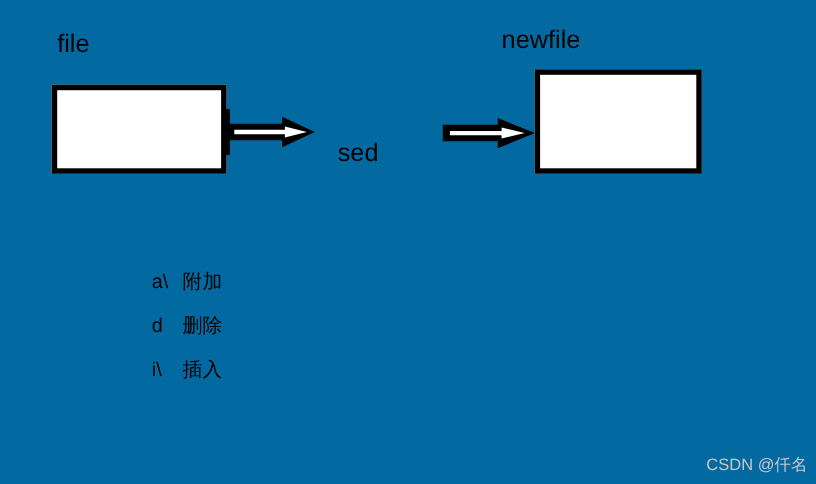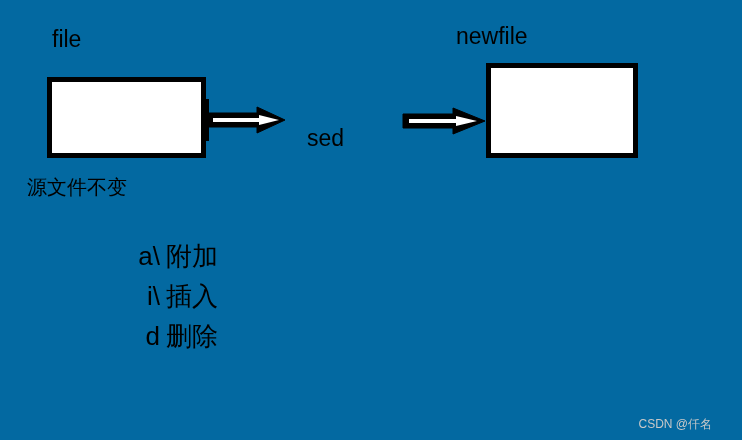--- a/index.html
+++ b/index.html
@@ -92,56 +92,54 @@
   
   #command-list {
     position: absolute;
     left: 138px;
     top: 236px;
     margin: 0;
     padding: 0;
     list-style: none;
   }
   #command-list li {
-    font-size: 26px;
+    font-size: 18px;
     line-height: 40px;
     color: #000000;
     white-space: nowrap;
-    text-align: right;
   }
   .cmd-key {
     display: inline-block;
     min-width: 22px;
   }
   .cmd-desc {
     margin-left: 6px;
   }
 
   
   #watermark {
     position: absolute;
-    right: 30px;
+    right: 8px;
     bottom: 10px;
-    font-size: 12px;
+    font-size: 15px;
     line-height: 1;
     color: #c8c8c8;
     white-space: nowrap;
     user-select: none;
   }
 </style>
 </head>
 <body>
 
 <div id="canvas">
 
   <div id="source-title" class="box-title">file</div>
 
   <div id="source-box" class="file-box"></div>
 
-  <div id="source-caption" class="box-caption">源文件不变</div>
 
   <svg id="arrow-source-to-sed" class="block-arrow" viewBox="0 0 84 42" preserveAspectRatio="none">
 
     <rect x="0" y="0" width="6" height="42" fill="#000000"></rect>
 
     <path d="M 4 14 L 54 14 L 54 8 L 82 21 L 54 34 L 54 28 L 4 28 Z" fill="#000000" stroke="#000000" stroke-width="1"></path>
     <path d="M 10 19 L 56 19 L 56 16 L 76 21 L 56 26 L 56 23 L 10 23 Z" fill="#ffffff"></path>
   </svg>
 
   <div id="sed-label">sed</div>
@@ -154,22 +152,22 @@
   <div id="target-title" class="box-title">newfile</div>
 
   <div id="target-box" class="file-box"></div>
 
 
   <ul id="command-list">
     <li>
       <span class="cmd-key">a\</span><span class="cmd-desc">附加</span>
     </li>
     <li>
-      <span class="cmd-key">i\</span><span class="cmd-desc">插入</span>
+      <span class="cmd-key">d</span><span class="cmd-desc">删除</span>
     </li>
     <li>
-      <span class="cmd-key">d</span><span class="cmd-desc">删除</span>
+      <span class="cmd-key">i\</span><span class="cmd-desc">插入</span>
     </li>
   </ul>
 
   <div id="watermark">CSDN @仟名</div>
 
 </div>
 
 </body></html>

